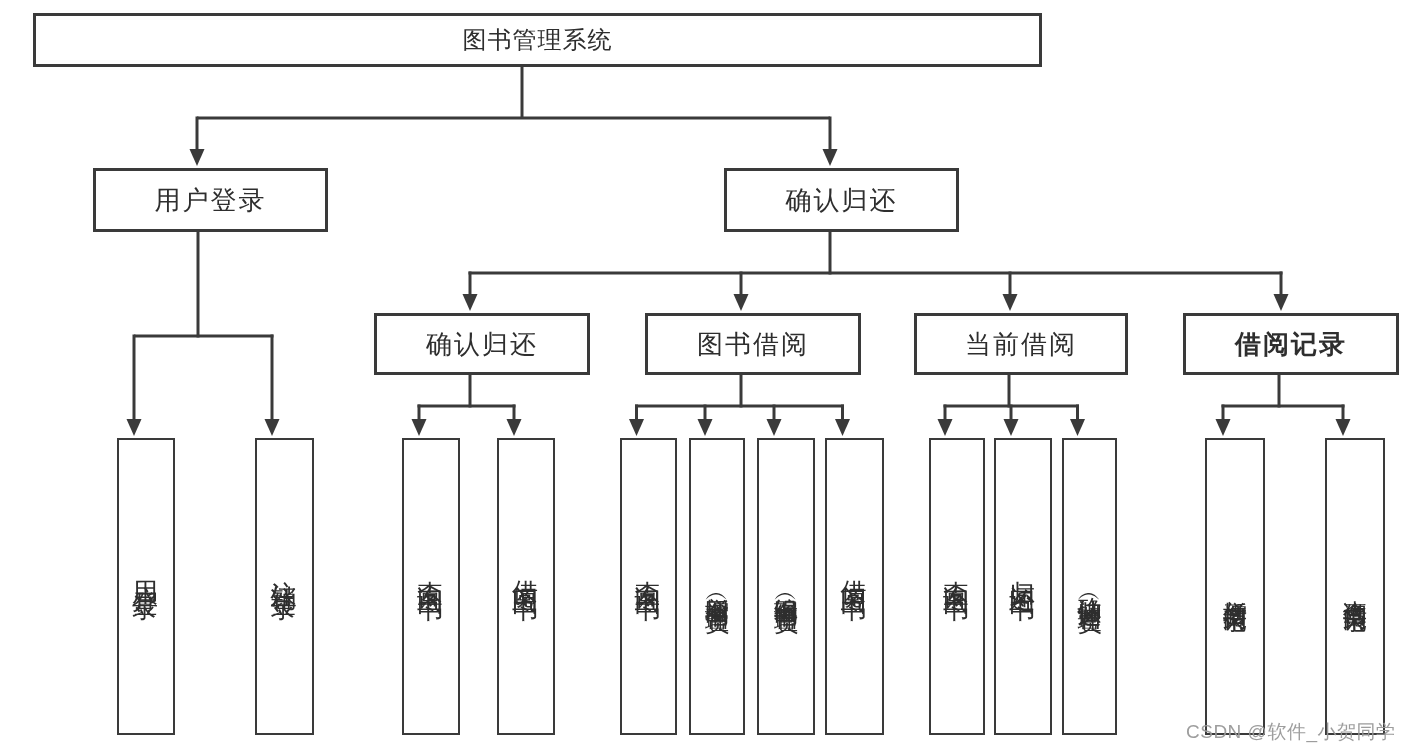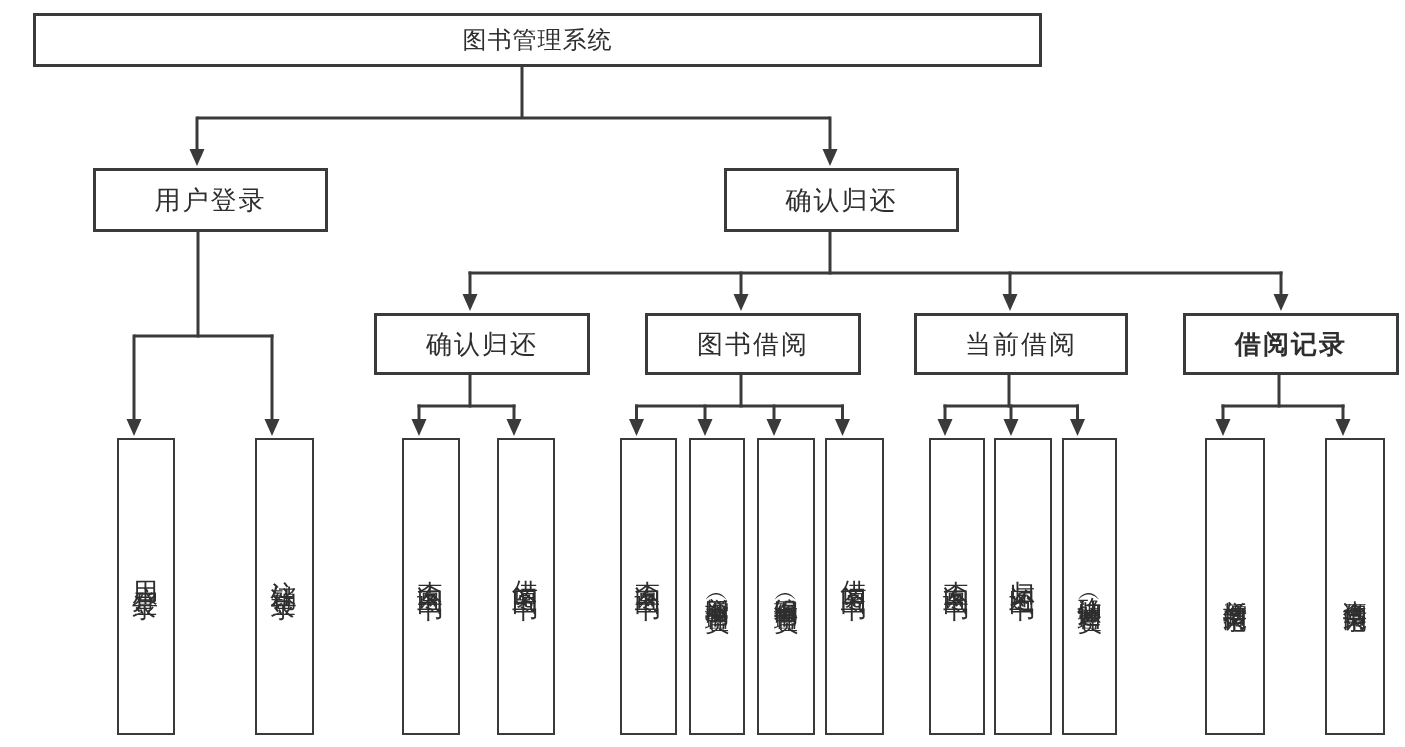--- a/index.html
+++ b/index.html
@@ -150,13 +150,14 @@
   <div class="node leaf long" style="left:745px; top:438px; width:58px; height:297px;">编辑图书（管理员）</div>
   <div class="node leaf" style="left:813px; top:438px; width:59px; height:297px;">借阅图书</div>
 
   <div class="node leaf" style="left:917px; top:438px; width:56px; height:297px;">查询图书</div>
   <div class="node leaf" style="left:982px; top:438px; width:58px; height:297px;">归还图书</div>
   <div class="node leaf long" style="left:1050px; top:438px; width:55px; height:297px;">确认归还（管理员）</div>
 
   <div class="node leaf long" style="left:1193px; top:438px; width:60px; height:297px;">新增借阅记录</div>
   <div class="node leaf long" style="left:1313px; top:438px; width:60px; height:297px;">查询借阅记录</div>
 
+  <div class="watermark">CSDN @软件_小贺同学</div>
 </div>
 
 </body></html>

